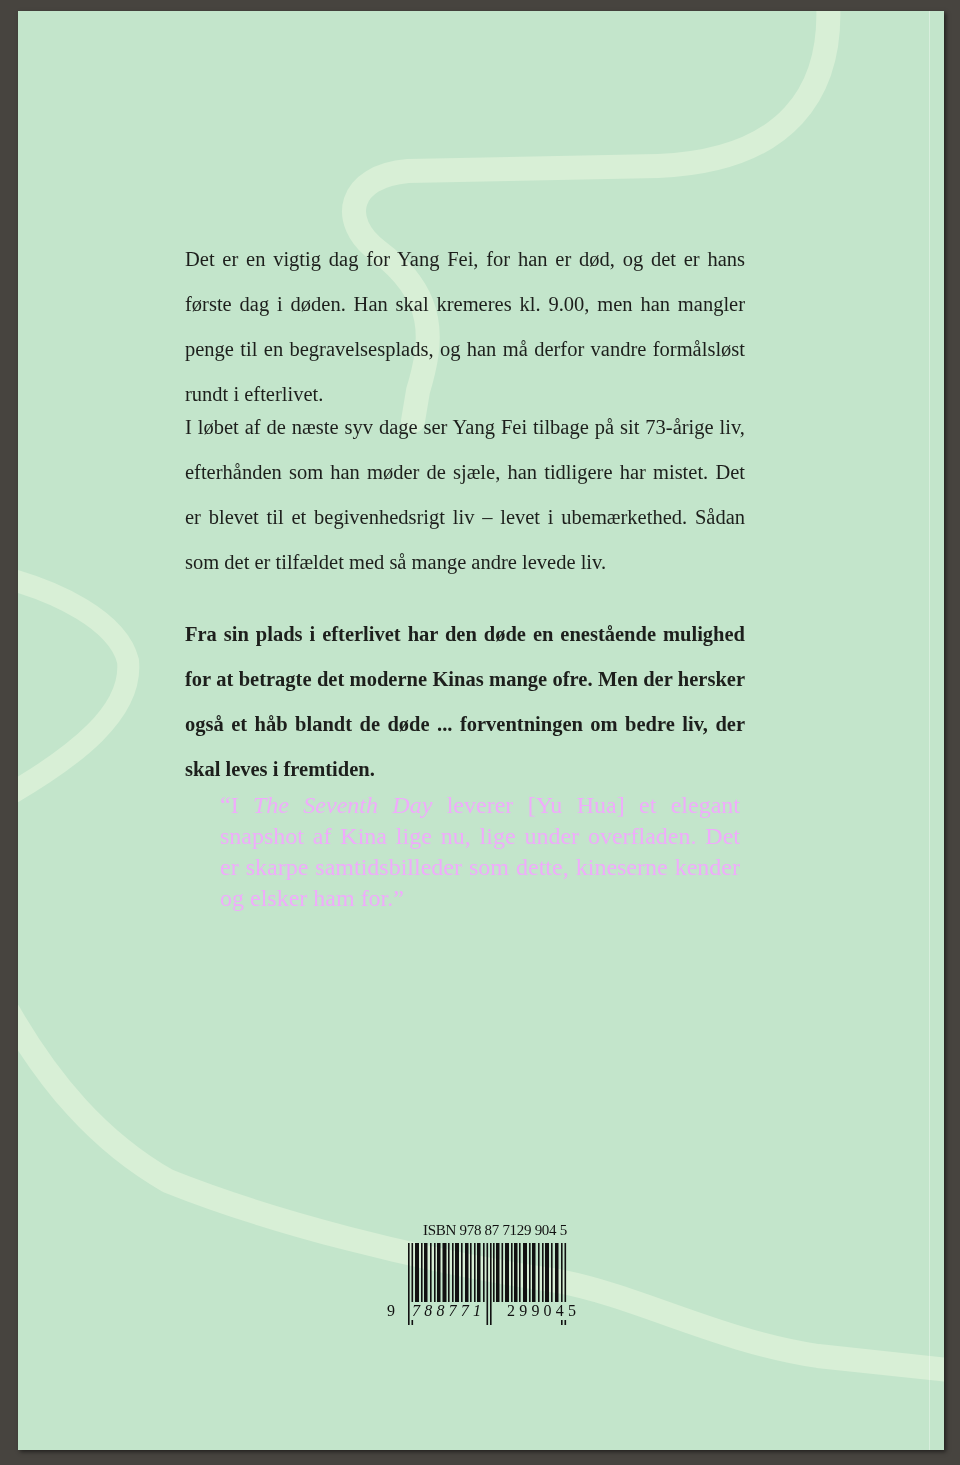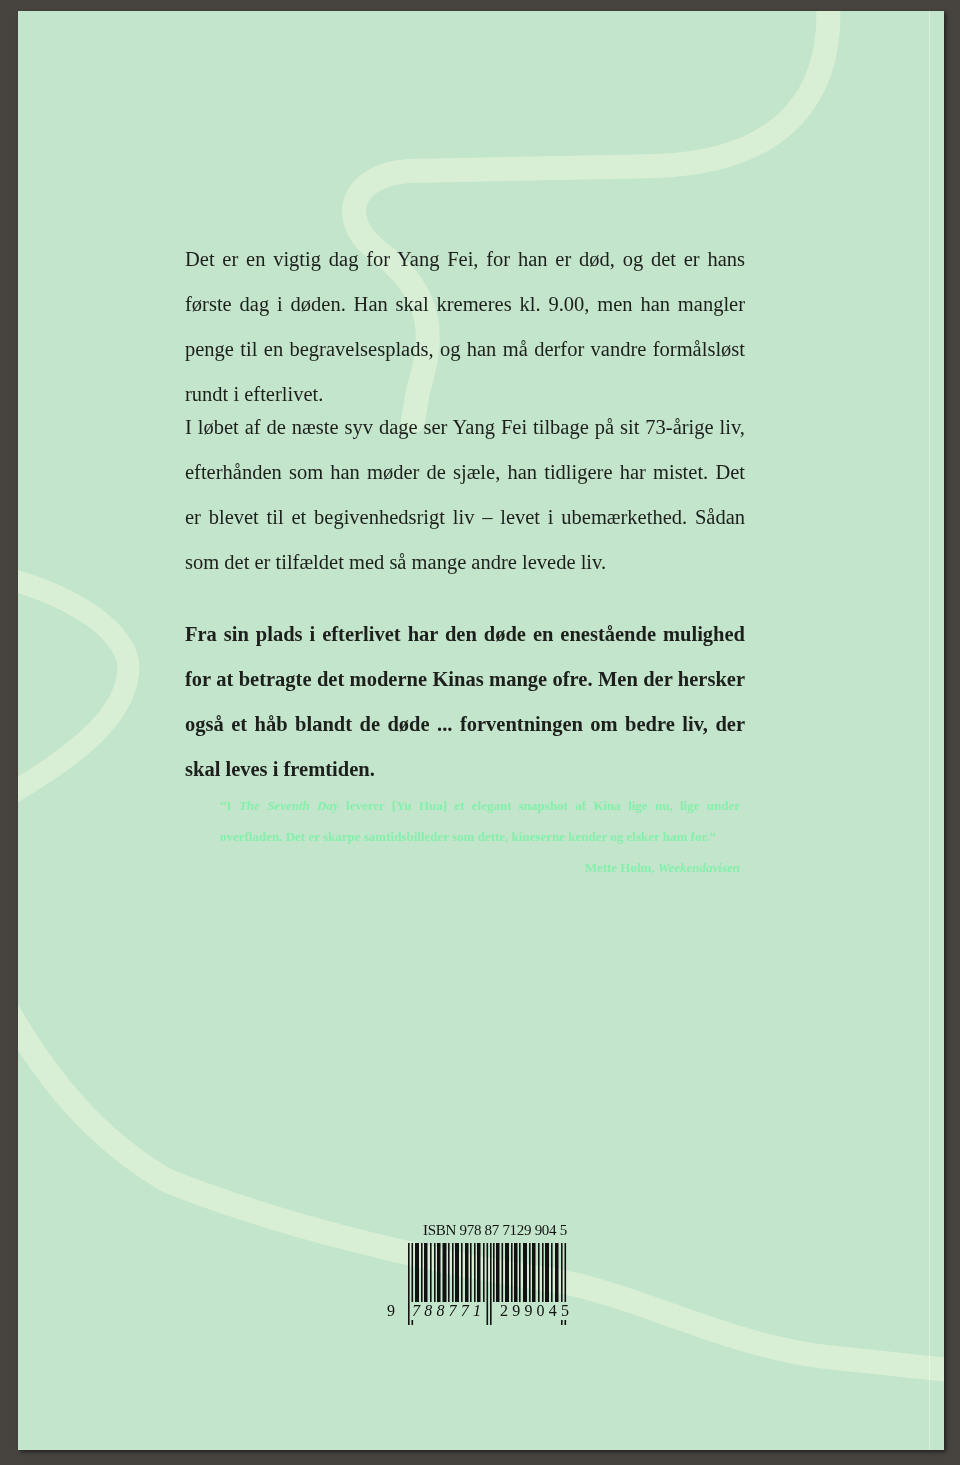--- a/index.html
+++ b/index.html
@@ -27,23 +27,23 @@
     line-height: 45px;
     text-align: justify;
   }
   .text-block p { margin: 0; }
   .p1 { top: 237px; }
   .p2 { top: 405px; }
   .p3 { top: 612px; font-weight: bold; }
   .quote {
     position: absolute; left: 220px; width: 520px; top: 790px;
     font-family: "Liberation Serif", "DejaVu Serif", serif;
-    font-weight: bold;
-    color: #86efac;
-    font-size: 13px;
+    font-weight: normal;
+    color: #f0abfc;
+    font-size: 24px;
     line-height: 31px;
     text-align: justify;
   }
   .quote i { font-style: italic; }
   .attribution {
     text-align: right; display: block;
   }
   .isbn-label {
     position: absolute; left: 400px; top: 1222px; width: 190px;
     font-family: Liberation Serif, serif;
@@ -53,21 +53,21 @@
   .barcode {
     position: absolute; left: 387px; top: 1243px; width: 200px; height: 82px;
   }
   .barcode-digits {
     position: absolute; top: 1302px; left: 387px;
     font-family: "Liberation Serif", "DejaVu Serif", serif;
     font-size: 16px; color: #111;
   }
   .bd-first { position: absolute; left: 0; }
   .bd-left { position: absolute; left: 24px; letter-spacing: 4.2px; background: #c3e5cb; padding: 0 1px; font-style: italic; }
-  .bd-right { position: absolute; left: 105px; letter-spacing: 4.2px; background: #c3e5cb; padding: 0 8px; }
+  .bd-right { position: absolute; left: 105px; letter-spacing: 4.2px; background: #c3e5cb; padding: 0 15px; }
 </style>
 </head>
 <body>
 
 <div class="cover">
 
   <svg class="swirl" width="926" height="1439" viewBox="0 0 926 1439">
     <path d="M 810 -10 C 815 80, 770 150, 640 155 L 390 160 C 330 165, 320 210, 360 240 C 420 285, 415 330, 400 380 L 395 410" fill="none" stroke="#d8efd6" stroke-width="24" stroke-linecap="round"></path>
     <path d="M -20 565 C 40 580, 100 610, 110 650 C 115 700, 60 745, -20 790" fill="none" stroke="#d8efd6" stroke-width="22"></path>
     <path d="M -10 1000 C 30 1070, 80 1130, 150 1170 C 250 1210, 400 1250, 540 1270 C 620 1285, 700 1330, 800 1345 L 940 1360" fill="none" stroke="#d8efd6" stroke-width="24"></path>
@@ -81,21 +81,20 @@
 </div>
 <div class="text-block p2">
   <p>I løbet af de næste syv dage ser Yang Fei tilbage på sit 73-årige liv, efterhånden som han møder de sjæle, han tidligere har mistet. Det er blevet til et begivenhedsrigt liv – levet i ubemærkethed. Sådan som det er tilfældet med så mange andre levede liv.</p>
 </div>
 <div class="text-block p3">
   <p>Fra sin plads i efterlivet har den døde en enestående mulighed for at betragte det moderne Kinas mange ofre. Men der hersker også et håb blandt de døde ... forventningen om bedre liv, der skal leves i fremtiden.</p>
 </div>
 
 <div class="quote">
   <span>“I </span><i>The Seventh Day</i><span> leverer [Yu Hua] et elegant snapshot af Kina lige nu, lige under overfladen. Det er skarpe samtidsbilleder som dette, kineserne kender og elsker ham for.”</span>
-  <span class="attribution"><span>Mette Holm, </span><i>Weekendavisen</i></span>
 </div>
 
 <div class="isbn-label">ISBN 978 87 7129 904 5</div>
 
 <svg class="barcode" width="200" height="82" viewBox="0 0 200 82">
   <g fill="#111">
     <rect x="21" y="0" width="1.6" height="82"></rect>
     <rect x="24.5" y="0" width="1.6" height="82"></rect>
     <rect x="28" y="0" width="4" height="64"></rect>
     <rect x="34" y="0" width="1.6" height="64"></rect>

